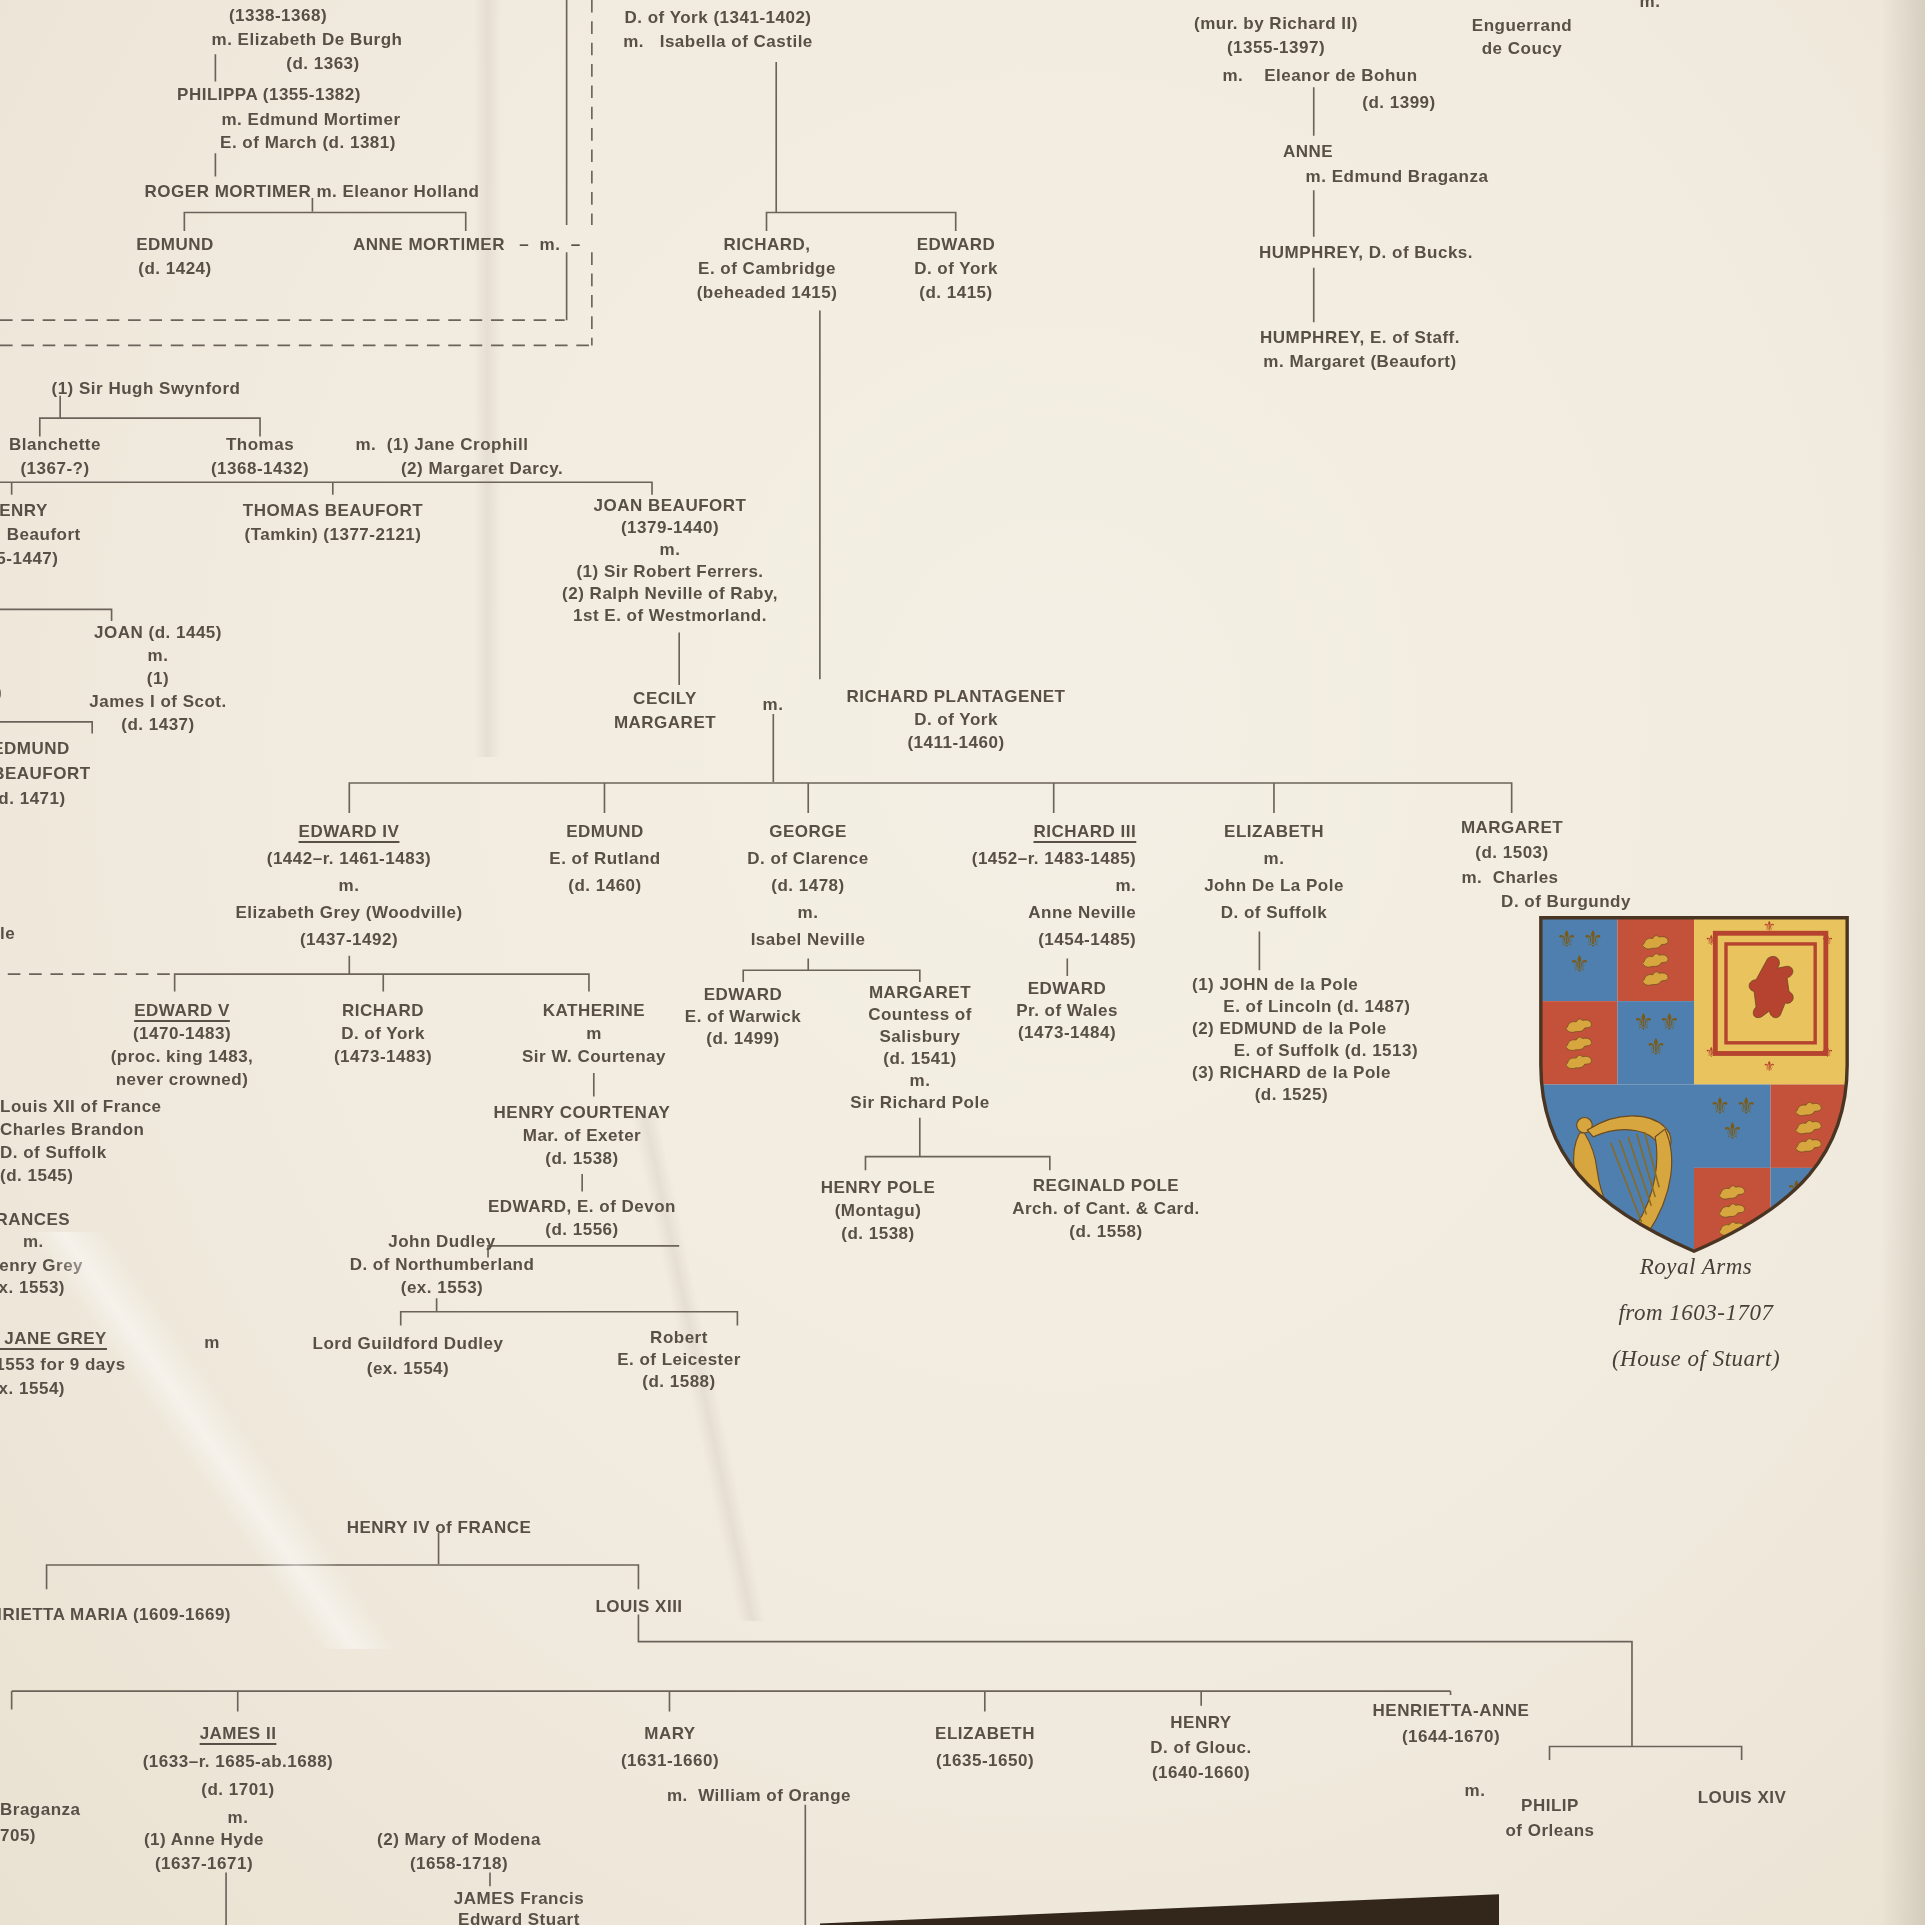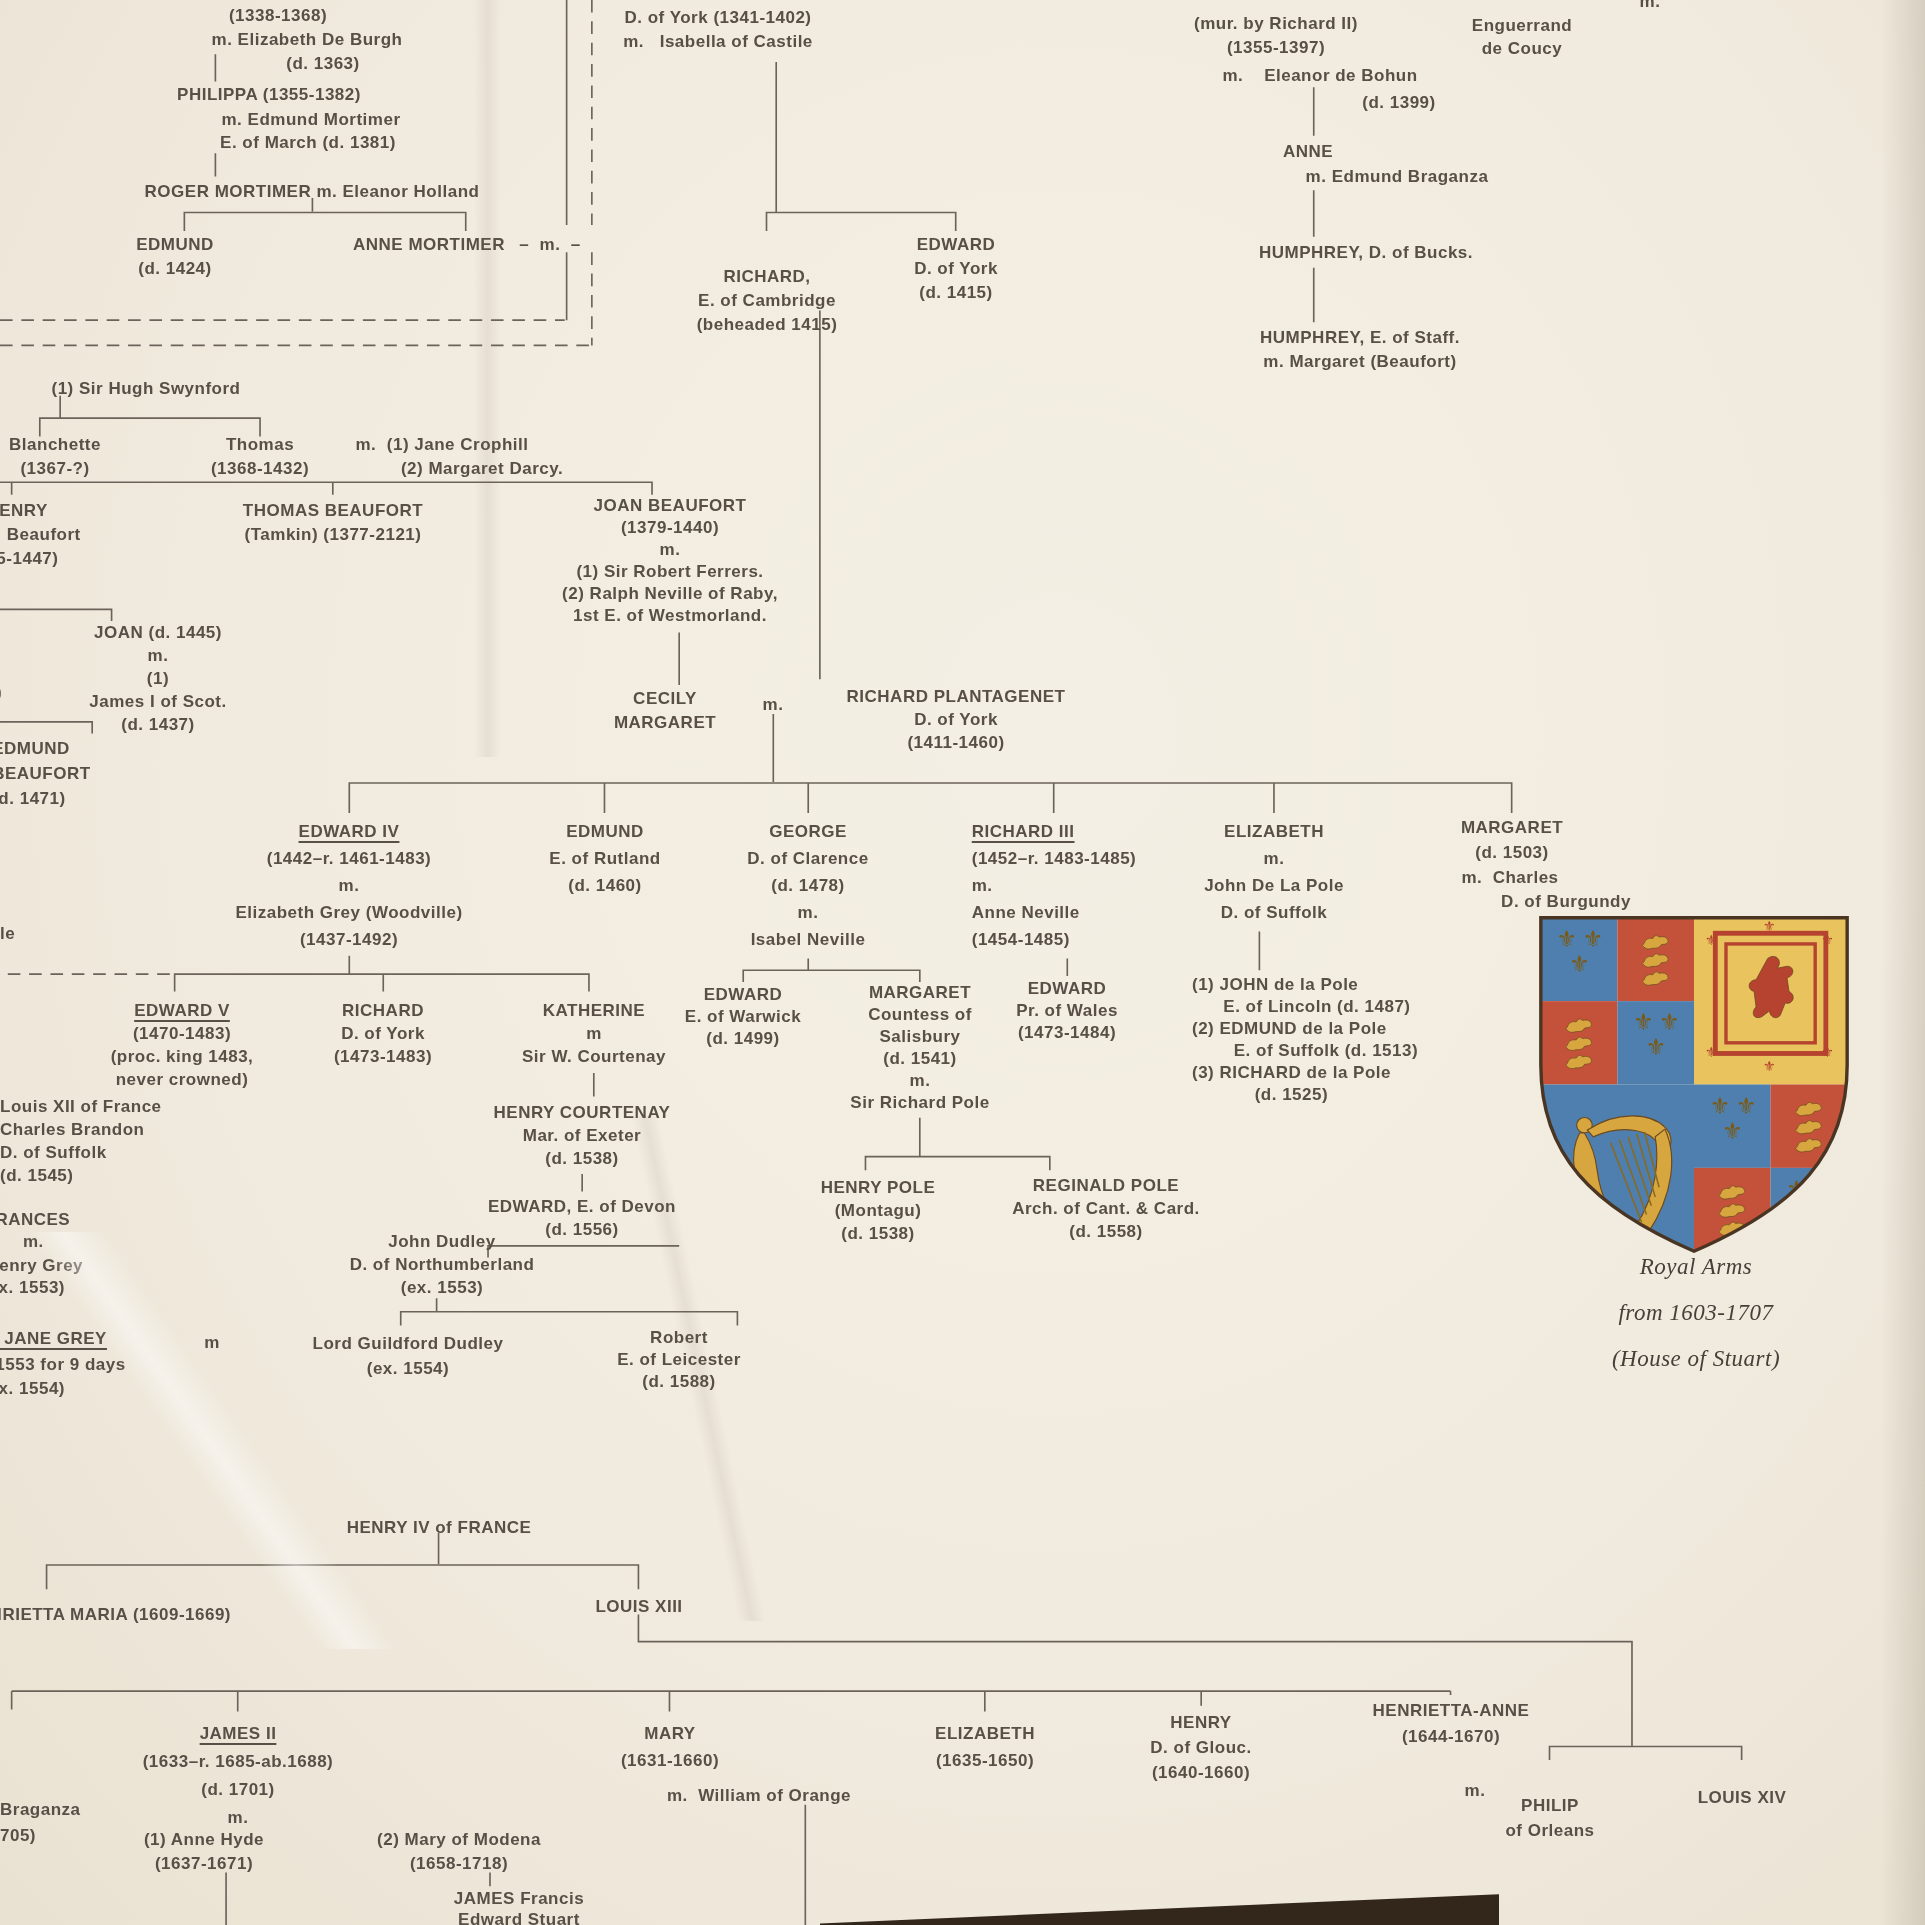--- a/index.html
+++ b/index.html
@@ -99,21 +99,21 @@
       <div class="node" style="top: 28px; left: 307px; transform: translateX(-50%); text-align: center;"><div class="ln">m. Elizabeth De Burgh</div></div>
       <div class="node" style="top: 52px; left: 323px; transform: translateX(-50%); text-align: center;"><div class="ln">(d. 1363)</div></div>
       <div class="node" style="top: 83px; left: 269px; transform: translateX(-50%); text-align: center;"><div class="ln">PHILIPPA (1355-1382)</div></div>
       <div class="node" style="top: 108px; left: 311px; transform: translateX(-50%); text-align: center;"><div class="ln">m. Edmund Mortimer</div></div>
       <div class="node" style="top: 131px; left: 308px; transform: translateX(-50%); text-align: center;"><div class="ln">E. of March (d. 1381)</div></div>
       <div class="node" style="top: 180px; left: 312px; transform: translateX(-50%); text-align: center;"><div class="ln">ROGER MORTIMER m. Eleanor Holland</div></div>
       <div class="node" style="top: 233px; left: 175px; transform: translateX(-50%); text-align: center;"><div class="ln">EDMUND</div><div class="ln">(d. 1424)</div></div>
       <div class="node" style="top: 233px; left: 429px; transform: translateX(-50%); text-align: center;"><div class="ln">ANNE MORTIMER</div></div>
       <div class="node" style="top: 233px; left: 550px; transform: translateX(-50%); text-align: center;"><div class="ln">–  m.  –</div></div>
       <div class="node" style="top: 5.8px; left: 718px; transform: translateX(-50%); text-align: center;"><div class="ln">D. of York (1341-1402)</div><div class="ln">m.   Isabella of Castile</div></div>
-      <div class="node" style="top: 233px; left: 767px; transform: translateX(-50%); text-align: center; margin-top: 32px;"><div class="ln">RICHARD,</div><div class="ln">E. of Cambridge</div><div class="ln">(beheaded 1415)</div></div>
+      <div class="node" style="top: 233px; left: 767px; transform: translateX(-50%); text-align: center;"><div class="ln">RICHARD,</div><div class="ln">E. of Cambridge</div><div class="ln">(beheaded 1415)</div></div>
       <div class="node" style="top: 233px; left: 956px; transform: translateX(-50%); text-align: center;"><div class="ln">EDWARD</div><div class="ln">D. of York</div><div class="ln">(d. 1415)</div></div>
       <div class="node" style="top: 11.6px; left: 1276px; transform: translateX(-50%); text-align: center;"><div class="ln">(mur. by Richard II)</div><div class="ln">(1355-1397)</div></div>
       <div class="node" style="top: 64px; left: 1320px; transform: translateX(-50%); text-align: center;"><div class="ln">m.    Eleanor de Bohun</div></div>
       <div class="node" style="top: 91px; left: 1399px; transform: translateX(-50%); text-align: center;"><div class="ln">(d. 1399)</div></div>
       <div class="node" style="top: 140px; left: 1308px; transform: translateX(-50%); text-align: center;"><div class="ln">ANNE</div></div>
       <div class="node" style="top: 165px; left: 1397px; transform: translateX(-50%); text-align: center;"><div class="ln">m. Edmund Braganza</div></div>
       <div class="node" style="top: 241px; left: 1366px; transform: translateX(-50%); text-align: center;"><div class="ln">HUMPHREY, D. of Bucks.</div></div>
       <div class="node" style="top: 326px; left: 1360px; transform: translateX(-50%); text-align: center;"><div class="ln">HUMPHREY, E. of Staff.</div><div class="ln">m. Margaret (Beaufort)</div></div>
       <div class="node" style="top: -9.7px; left: 1650px; transform: translateX(-50%); text-align: center;"><div class="ln">m.</div></div>
       <div class="node" style="top: 13.6px; left: 1522px; transform: translateX(-50%); text-align: center; line-height: 23px;"><div class="ln">Enguerrand</div><div class="ln">de Coucy</div></div>
@@ -127,21 +127,21 @@
       <div class="node" style="top: 495px; left: 670px; transform: translateX(-50%); text-align: center; line-height: 22px;"><div class="ln">JOAN BEAUFORT</div><div class="ln">(1379-1440)</div><div class="ln">m.</div><div class="ln">(1) Sir Robert Ferrers.</div><div class="ln">(2) Ralph Neville of Raby,</div><div class="ln">1st E. of Westmorland.</div></div>
       <div class="node" style="top: 621px; left: 158px; transform: translateX(-50%); text-align: center; line-height: 23px;"><div class="ln">JOAN (d. 1445)</div><div class="ln">m.</div><div class="ln">(1)</div><div class="ln">James I of Scot.</div><div class="ln">(d. 1437)</div></div>
       <div class="node" style="top: 681px; left: -3.9px;"><div class="ln">)</div></div>
       <div class="node" style="top: 736px; left: -7.8px; line-height: 25px;"><div class="ln">EDMUND</div><div class="ln">BEAUFORT</div><div class="ln">(d. 1471)</div></div>
       <div class="node" style="top: 687px; left: 665px; transform: translateX(-50%); text-align: center;"><div class="ln">CECILY</div><div class="ln">MARGARET</div></div>
       <div class="node" style="top: 693px; left: 773px; transform: translateX(-50%); text-align: center;"><div class="ln">m.</div></div>
       <div class="node" style="top: 685px; left: 956px; transform: translateX(-50%); text-align: center; line-height: 23px;"><div class="ln">RICHARD PLANTAGENET</div><div class="ln">D. of York</div><div class="ln">(1411-1460)</div></div>
       <div class="node" style="top: 818px; left: 349px; transform: translateX(-50%); text-align: center; line-height: 27px;"><div class="ln u">EDWARD IV</div><div class="ln">(1442–r. 1461-1483)</div><div class="ln">m.</div><div class="ln">Elizabeth Grey (Woodville)</div><div class="ln">(1437-1492)</div></div>
       <div class="node" style="top: 818px; left: 605px; transform: translateX(-50%); text-align: center; line-height: 27px;"><div class="ln">EDMUND</div><div class="ln">E. of Rutland</div><div class="ln">(d. 1460)</div></div>
       <div class="node" style="top: 818px; left: 808px; transform: translateX(-50%); text-align: center; line-height: 27px;"><div class="ln">GEORGE</div><div class="ln">D. of Clarence</div><div class="ln">(d. 1478)</div><div class="ln">m.</div><div class="ln">Isabel Neville</div></div>
-      <div class="node" style="top: 818px; left: 1054px; transform: translateX(-50%); text-align: left; line-height: 27px;"><div class="ln u">RICHARD III</div><div class="ln">(1452–r. 1483-1485)</div><div class="ln">m.</div><div class="ln">Anne Neville</div><div class="ln">(1454-1485)</div></div>
+      <div class="node" style="top: 818px; left: 1054px; transform: translateX(-50%); text-align: right; line-height: 27px;"><div class="ln u">RICHARD III</div><div class="ln">(1452–r. 1483-1485)</div><div class="ln">m.</div><div class="ln">Anne Neville</div><div class="ln">(1454-1485)</div></div>
       <div class="node" style="top: 818px; left: 1274px; transform: translateX(-50%); text-align: center; line-height: 27px;"><div class="ln">ELIZABETH</div><div class="ln">m.</div><div class="ln">John De La Pole</div><div class="ln">D. of Suffolk</div></div>
       <div class="node" style="top: 815px; left: 1512px; transform: translateX(-50%); text-align: center; line-height: 25px;"><div class="ln">MARGARET</div><div class="ln">(d. 1503)</div></div>
       <div class="node" style="top: 866px; left: 1510px; transform: translateX(-50%); text-align: center;"><div class="ln">m.  Charles</div></div>
       <div class="node" style="top: 890px; left: 1566px; transform: translateX(-50%); text-align: center;"><div class="ln">D. of Burgundy</div></div>
       <div class="node" style="top: 922px; left: 0px;"><div class="ln">le</div></div>
       <div class="node" style="top: 999px; left: 182px; transform: translateX(-50%); text-align: center; line-height: 23px;"><div class="ln u">EDWARD V</div><div class="ln">(1470-1483)</div><div class="ln">(proc. king 1483,</div><div class="ln">never crowned)</div></div>
       <div class="node" style="top: 999px; left: 383px; transform: translateX(-50%); text-align: center; line-height: 23px;"><div class="ln">RICHARD</div><div class="ln">D. of York</div><div class="ln">(1473-1483)</div></div>
       <div class="node" style="top: 999px; left: 594px; transform: translateX(-50%); text-align: center; line-height: 23px;"><div class="ln">KATHERINE</div><div class="ln">m</div><div class="ln">Sir W. Courtenay</div></div>
       <div class="node" style="top: 1101px; left: 582px; transform: translateX(-50%); text-align: center; line-height: 23px;"><div class="ln">HENRY COURTENAY</div><div class="ln">Mar. of Exeter</div><div class="ln">(d. 1538)</div></div>
       <div class="node" style="top: 1195px; left: 582px; transform: translateX(-50%); text-align: center; line-height: 23px;"><div class="ln">EDWARD, E. of Devon</div><div class="ln">(d. 1556)</div></div>

